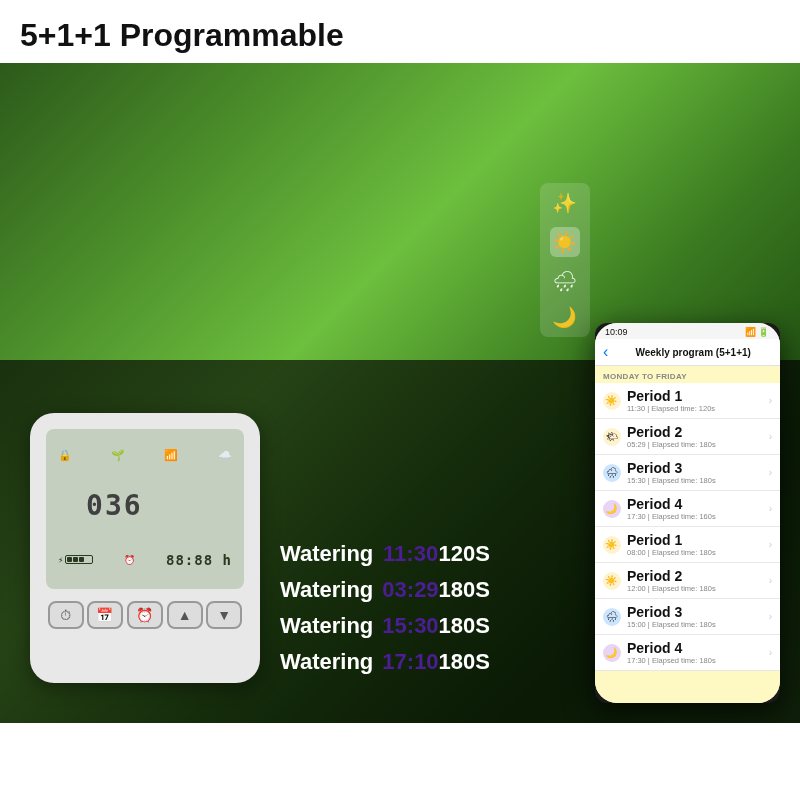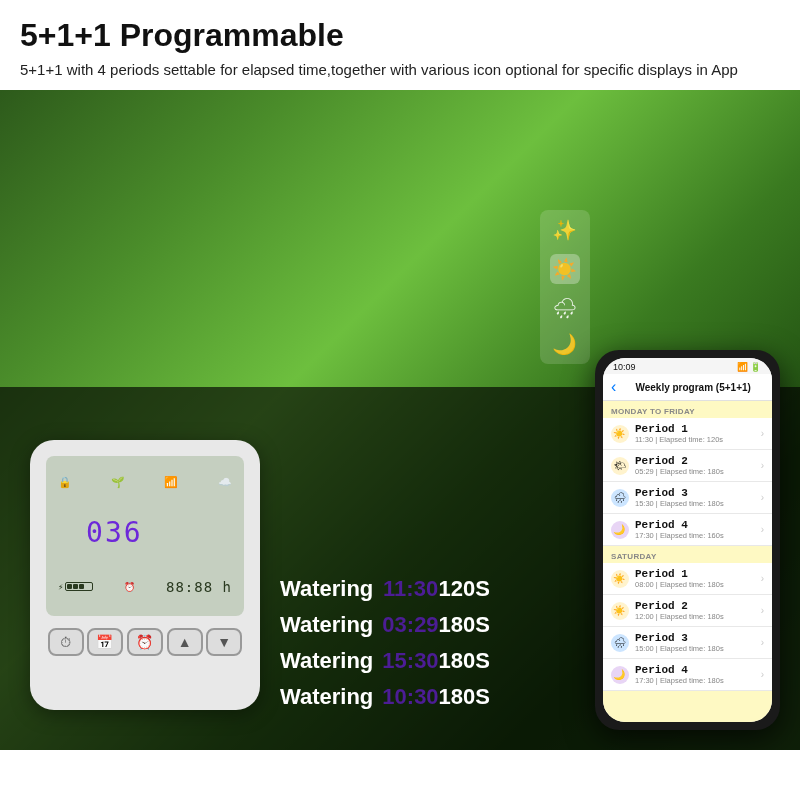--- a/index.html
+++ b/index.html
@@ -90,22 +90,22 @@
       grid-column: 1 / 4;
       padding: 2px 4px;
     }
 
     .device-icon-small {
       font-size: 11px;
     }
 
     .device-big-number {
       font-size: 28px;
-      font-weight: normal;
-      color: #6d28d9;
+      font-weight: bold;
+      color: #404040;
       letter-spacing: 2px;
     }
 
     .device-right-info {
       display: flex;
       flex-direction: column;
       align-items: flex-start;
       justify-content: center;
       font-size: 9px;
     }
@@ -137,21 +137,21 @@
 
     .battery-segment {
       width: 5px;
       height: 100%;
       background: #2a3a20;
       border-radius: 1px;
     }
 
     .device-time-display {
       font-size: 14px;
-      font-weight: normal;
+      font-weight: bold;
       letter-spacing: 1px;
       text-align: center;
     }
 
     .device-buttons {
       display: flex;
       justify-content: space-around;
       align-items: center;
       margin-top: 12px;
     }
@@ -166,21 +166,21 @@
       align-items: center;
       justify-content: center;
       font-size: 14px;
       color: #555;
       cursor: pointer;
     }
 
     
     .schedule-container {
       position: absolute;
-      bottom: 40px;
+      bottom: 48px;
       left: 280px;
       right: 310px;
       display: flex;
       flex-direction: column;
       gap: 10px;
     }
 
     .schedule-row {
       display: flex;
       align-items: center;
@@ -209,23 +209,22 @@
     }
 
     
     .phone-mockup {
       position: absolute;
       right: 20px;
       bottom: 20px;
       width: 185px;
       height: 380px;
       background: #1a1a1a;
-      border-radius: 24px;
+      border-radius: 12px;
       box-shadow: 0 8px 30px rgba(0,0,0,0.7);
-      padding: 8px;
       display: flex;
       flex-direction: column;
     }
 
     .phone-screen {
       background: #f5f5f5;
       border-radius: 22px;
       flex: 1;
       overflow: hidden;
       display: flex;
@@ -301,24 +300,23 @@
 
     .icon-sun { background: #fff3cd; }
     .icon-rain { background: #cce5ff; }
     .icon-moon { background: #e8d5f5; }
 
     .phone-item-text {
       flex: 1;
     }
 
     .phone-item-title {
-      font-size: 11px;
+      font-size: 14px;
       font-weight: 600;
       color: #111;
-      font-family: Liberation Mono, monospace;
     }
 
     .phone-item-sub {
       font-size: 7.5px;
       color: #888;
     }
 
     .phone-item-arrow {
       font-size: 10px;
       color: #ccc;
@@ -348,21 +346,20 @@
       background: rgba(255,255,255,0.3);
       border-radius: 6px;
       padding: 3px;
     }
   </style>
 </head>
 <body>
 
 <div class="header">
   <div class="header-title">5+1+1 Programmable</div>
-  <div class="header-desc">5+1+1 with 4 periods settable for elapsed time,together with various icon optional for specific displays in App</div>
 </div>
 
 <div class="main-area">
 
   <div class="bg-image"></div>
   <div class="dark-overlay"></div>
 
   <div class="device">
     <div class="device-screen">
 
@@ -418,21 +415,21 @@
       <span class="schedule-time">03:29</span>
       <span class="schedule-duration">180S</span>
     </div>
     <div class="schedule-row">
       <span class="schedule-label">Watering</span>
       <span class="schedule-time">15:30</span>
       <span class="schedule-duration">180S</span>
     </div>
     <div class="schedule-row">
       <span class="schedule-label">Watering</span>
-      <span class="schedule-time">10:30</span>
+      <span class="schedule-time">17:10</span>
       <span class="schedule-duration">180S</span>
     </div>
   </div>
 
   <div class="phone-mockup">
     <div class="phone-screen">
 
       <div class="phone-status-bar">
         <span>10:09</span>
         <span>📶 🔋</span>
@@ -472,21 +469,20 @@
         </div>
         <div class="phone-list-item">
           <div class="phone-item-icon icon-moon">🌙</div>
           <div class="phone-item-text">
             <div class="phone-item-title">Period 4</div>
             <div class="phone-item-sub">17:30 | Elapsed time: 160s</div>
           </div>
           <span class="phone-item-arrow">›</span>
         </div>
 
-        <div class="phone-section-header">Saturday</div>
         <div class="phone-list-item">
           <div class="phone-item-icon icon-sun">☀️</div>
           <div class="phone-item-text">
             <div class="phone-item-title">Period 1</div>
             <div class="phone-item-sub">08:00 | Elapsed time: 180s</div>
           </div>
           <span class="phone-item-arrow">›</span>
         </div>
         <div class="phone-list-item">
           <div class="phone-item-icon icon-sun">☀️</div>

